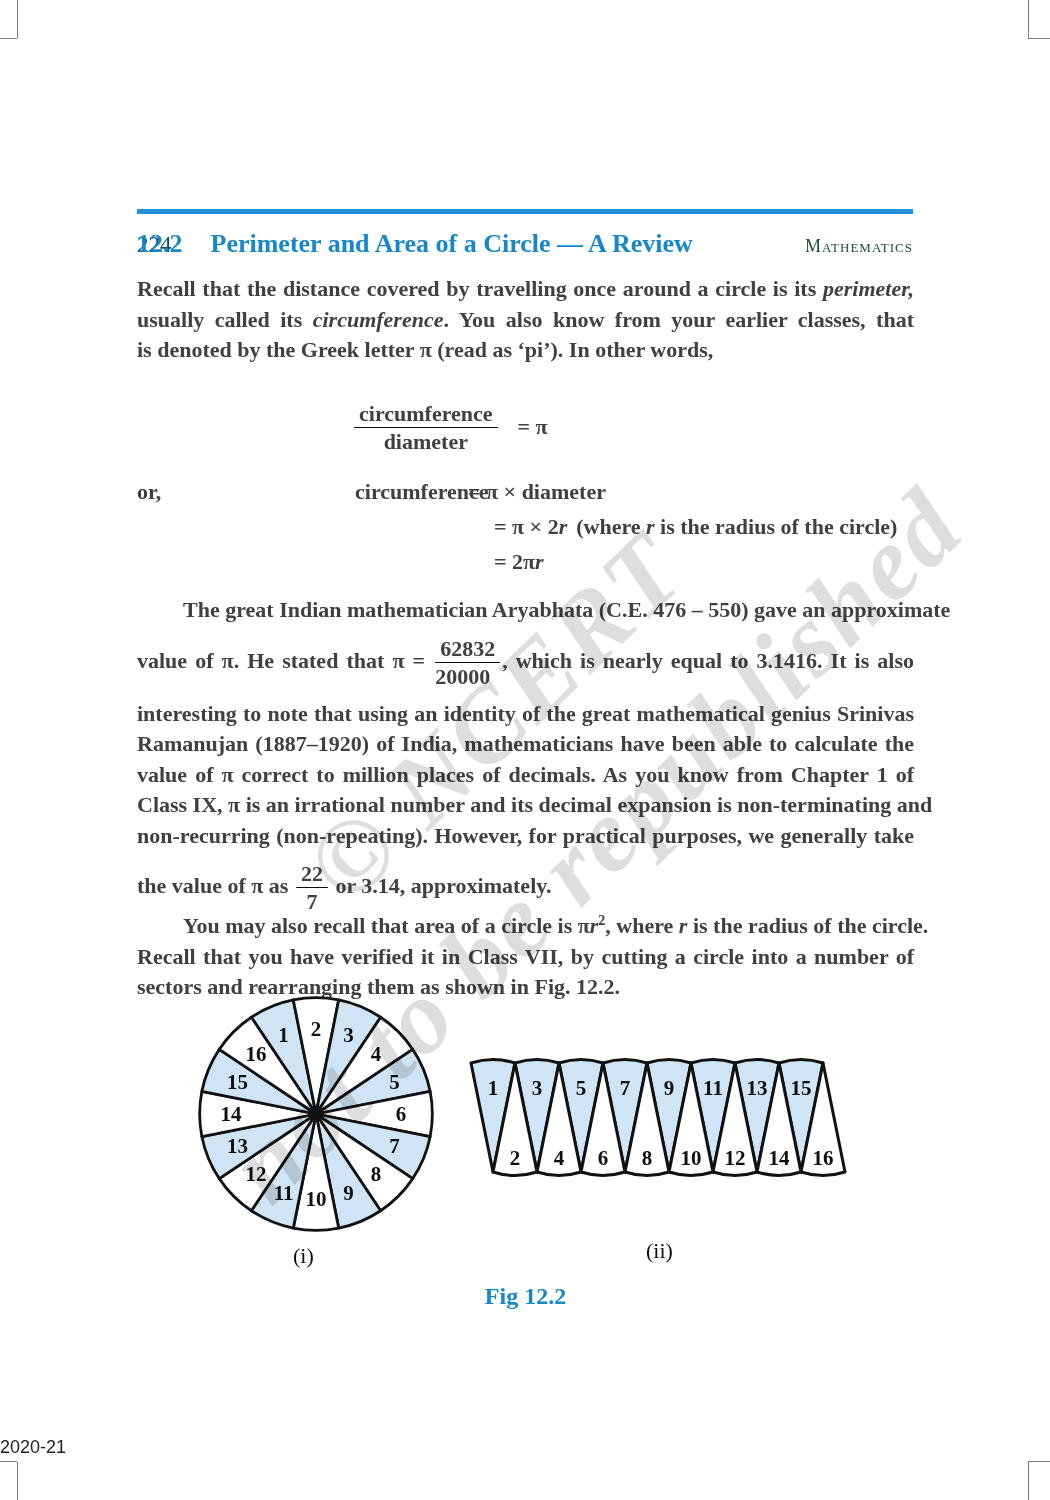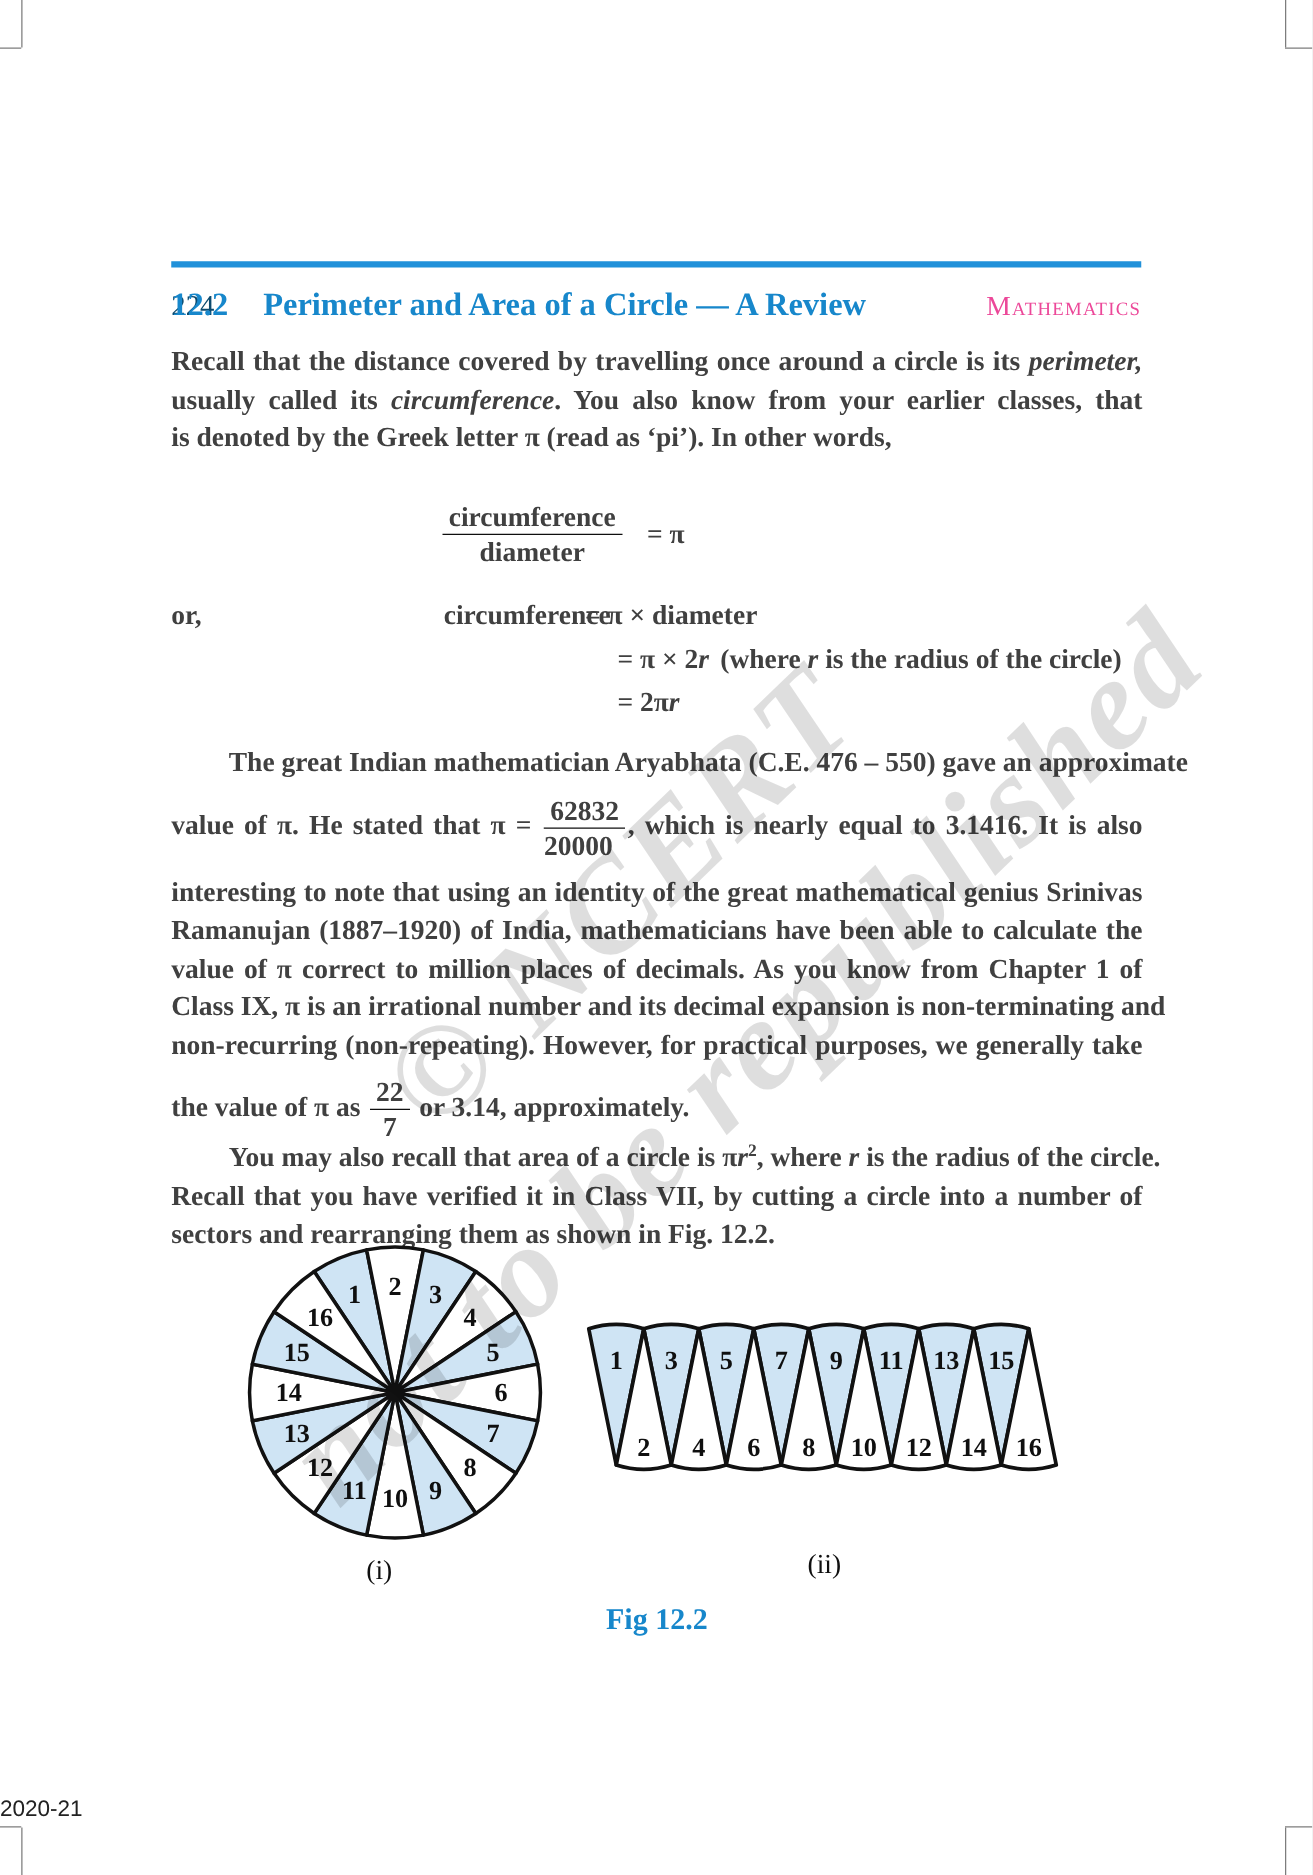--- a/index.html
+++ b/index.html
@@ -8,21 +8,21 @@
   .abs{position:absolute;}
   .t{font-size:22px;line-height:30.5px;color:#404040;font-weight:bold;}
   .line{white-space:nowrap;}
   .jf{text-align:justify;text-align-last:justify;}
   .ind{text-indent:46px;}
   .it{font-style:italic;}
   sup{font-size:14px;vertical-align:super;line-height:0;}
   .runhead{left:137px;top:184px;width:776px;display:flex;justify-content:space-between;
            align-items:baseline;}
   .pagenum{font-size:23px;color:#0c4a6e;margin-top:48px;}
-  .runtitle{font-size:22px;color:#ec4899;font-variant:small-caps;letter-spacing:1px;}
+  .runtitle{font-size:18px;color:#14532d;font-variant:small-caps;letter-spacing:1px;}
   .rule{left:137px;top:209px;width:776px;height:5px;background:#2191d9;}
   .heading{left:137px;top:229px;font-size:26px;font-weight:bold;color:#1787cb;white-space:nowrap;}
   .heading .num{margin-right:28px;text-align:center;}
   .frac{display:inline-block;vertical-align:middle;text-align:center;line-height:25px;padding:0 2px;}
   .frac .num{display:block;border-bottom:1.6px solid #0f0f0f;padding:0 5px 1px 5px;}
   .frac .den{display:block;padding-top:1px;}
   .fl{padding:10px 0;}
   .gap{margin-left:9px;}
   .cap{font-size:22px;}
   .figcap{left:137px;top:1283px;width:777px;text-align:center;font-size:24px;font-weight:bold;

